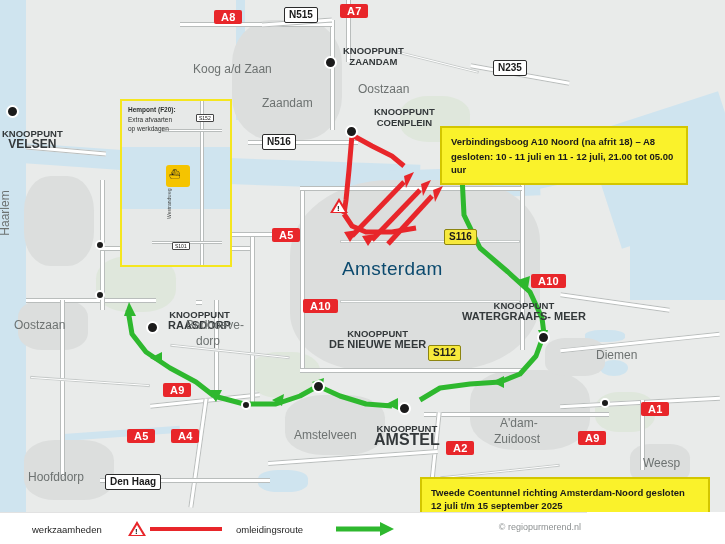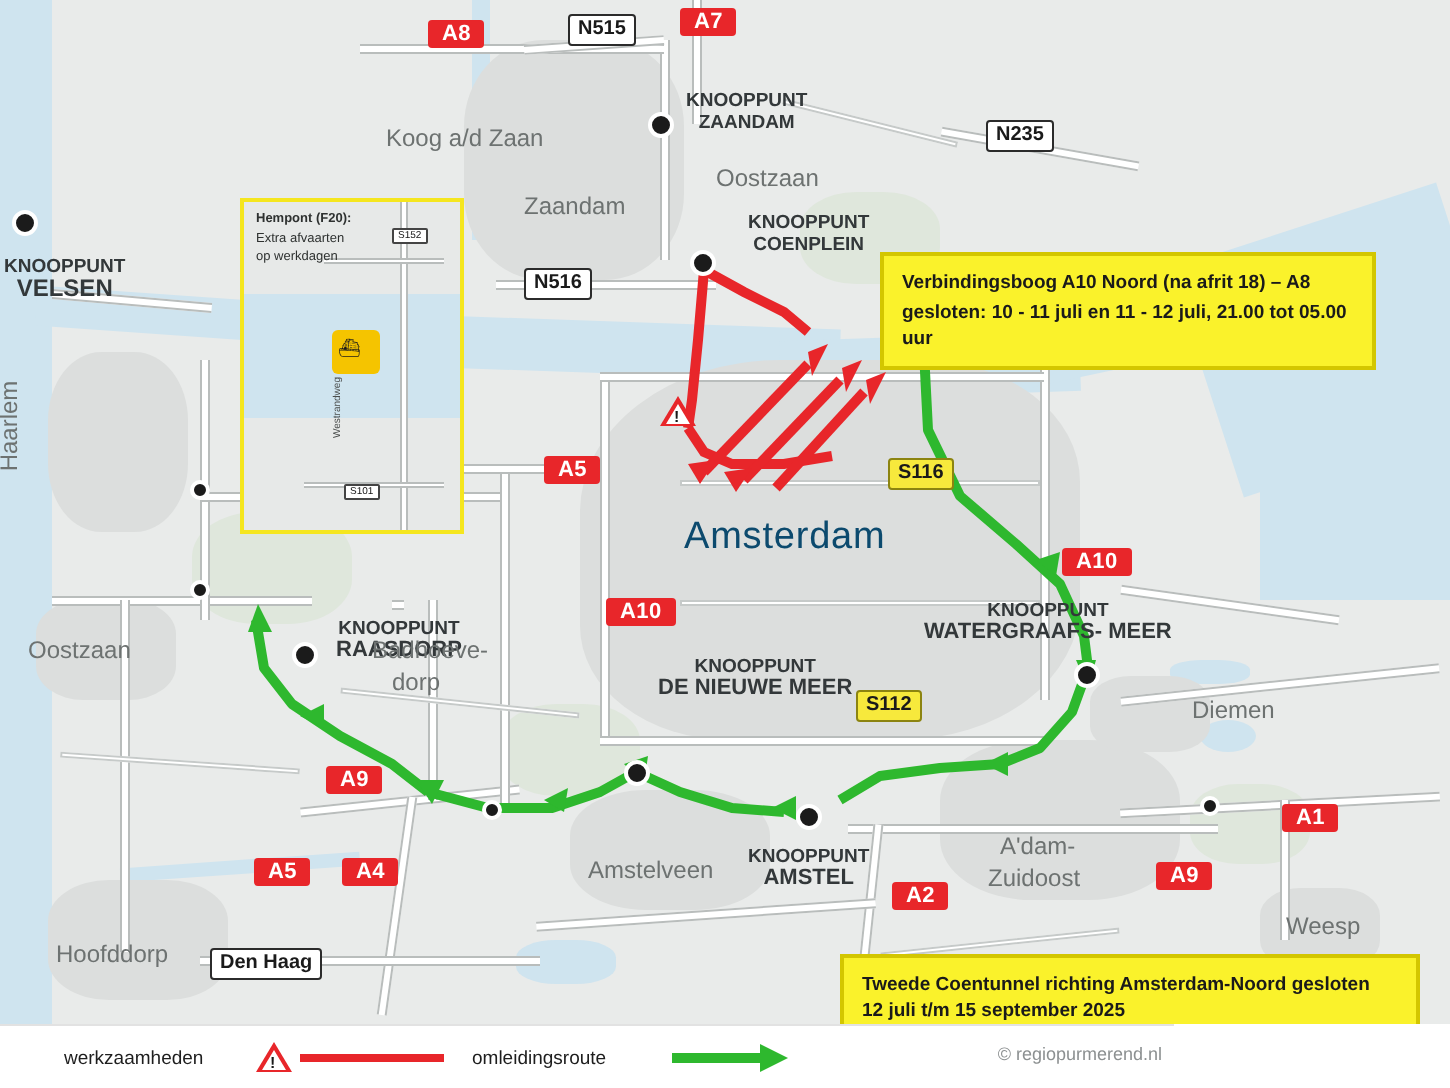--- a/index.html
+++ b/index.html
@@ -369,21 +369,21 @@
   <div class="knoop" style="left:329px;top:328px;">
     <span>KNOOPPUNT</span><br>
     <span style="font-size:11px;">DE NIEUWE MEER</span>
   </div>
   <div class="knoop" style="left:462px;top:300px;">
     <span>KNOOPPUNT</span><br>
     <span style="font-size:11px;">WATERGRAAFS- MEER</span>
   </div>
   <div class="knoop" style="left:374px;top:423px;">
     <span>KNOOPPUNT</span><br>
-    <span style="font-size:11px;">AMSTEL</span>
+    <span style="font-size:16px;">AMSTEL</span>
   </div>
 
   <div class="place big" style="left:342px;top:258px;">Amsterdam</div>
   <div class="place" style="left:193px;top:62px;">Koog a/d Zaan</div>
   <div class="place" style="left:262px;top:96px;">Zaandam</div>
   <div class="place" style="left:358px;top:82px;">Oostzaan</div>
   <div class="place" style="left:-18px;top:206px;transform:rotate(-90deg);">Haarlem</div>
   <div class="place" style="left:14px;top:318px;">Oostzaan</div>
   <div class="place" style="left:186px;top:318px;">Badhoeve-</div>
   <div class="place" style="left:196px;top:334px;">dorp</div>

